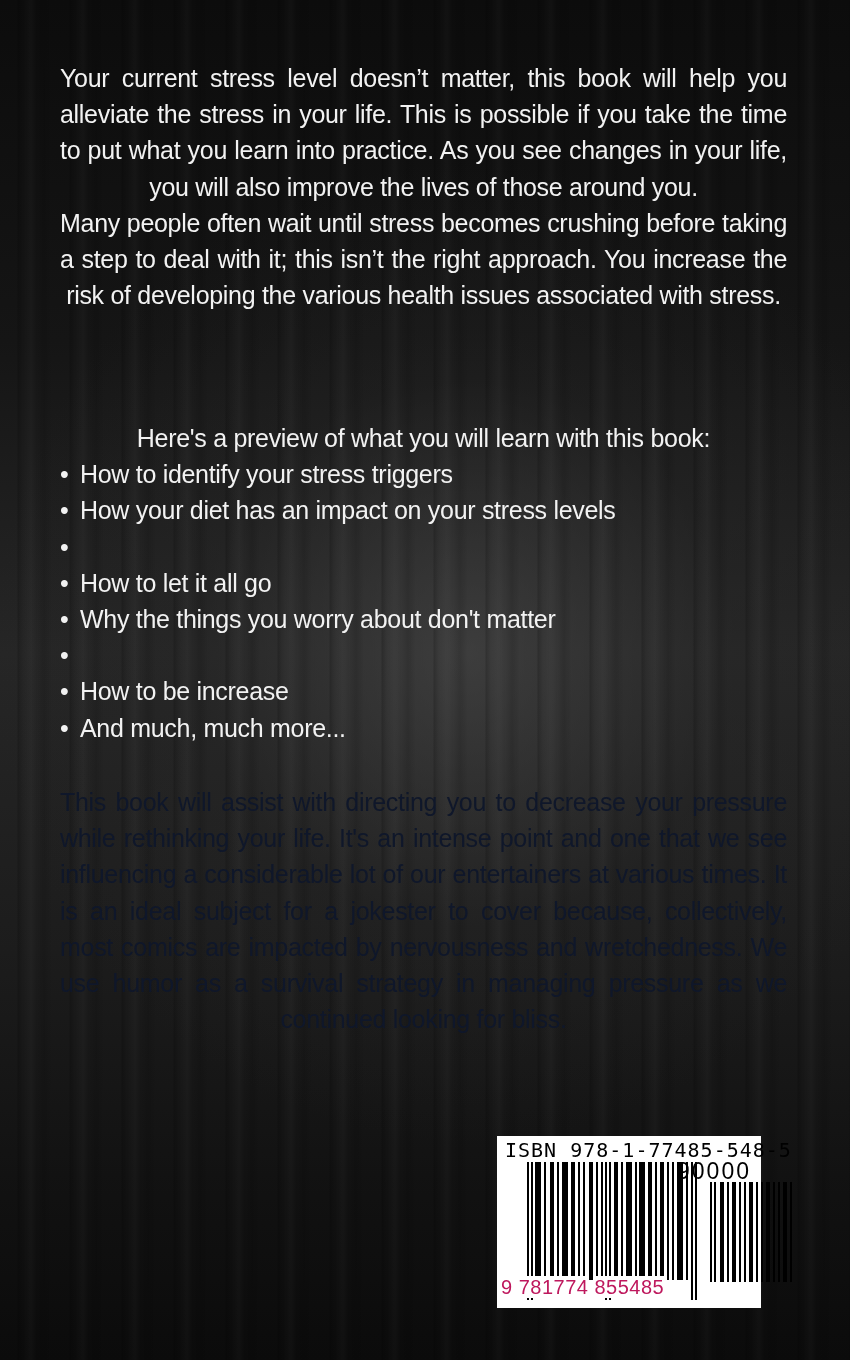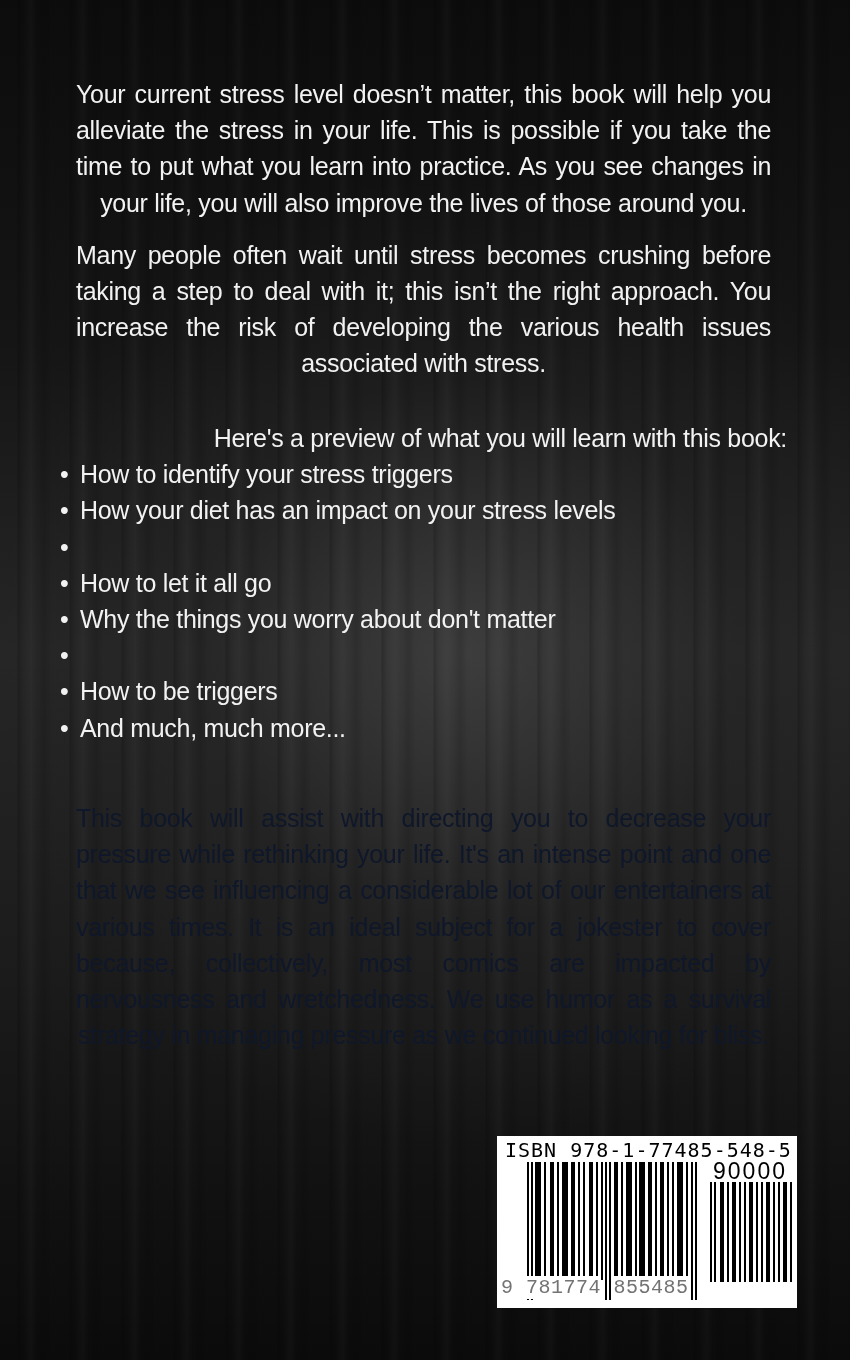--- a/index.html
+++ b/index.html
@@ -23,52 +23,52 @@
     }
     .content {
       position: absolute;
       left: 60px;
       width: 727px;
       color: #f2f2f2;
       font-size: 25px;
       line-height: 36.2px;
       letter-spacing: -0.3px;
     }
-    .p-just { text-align: justify; text-align-last: center; margin: 16px; }
+    .p-just { text-align: justify; text-align-last: center; margin: 0; }
     #intro { top: 60px; }
     #intro .p-just + .p-just { margin-top: 0; }
     #preview { top: 420px; }
-    #preview .lead { margin: 0; text-align: right; }
+    #preview .lead { margin: 0; text-align: center; }
     #preview ul { list-style: none; margin: 0; padding: 0; }
     #preview li { margin: 0; display: flex; }
     #preview li .bullet { width: 20px; flex: none; }
     #closing { top: 784px; color: #0f172a; }
     .barcode-box {
       position: absolute;
       left: 497px; top: 1136px;
-      width: 300px; height: 172px;
+      width: 264px; height: 172px;
       background: #ffffff;
     }
     .isbn-line {
       position: absolute; left: 8px; top: 2px;
       font-family: "DejaVu Sans Mono", monospace;
       font-size: 20px; color: #000; letter-spacing: 1px;
       white-space: nowrap;
     }
     .addon-code {
       position: absolute; right: 10px; top: 22px;
       font-family: Liberation Sans, sans-serif;
       font-size: 23px; color: #000; letter-spacing: 2px;
     }
     .bars-main { position: absolute; left: 30px; top: 26px; width: 170px; height: 138px; }
     .bars-addon { position: absolute; left: 213px; top: 46px; width: 84px; height: 100px; }
     .human-digits {
       position: absolute; left: 4px; top: 140px;
-      font-family: Liberation Mono, monospace;
-      font-size: 20px; color: #737373; background: transparent;
+      font-family: Liberation Sans, sans-serif;
+      font-size: 20px; color: #be185d; background: transparent;
       white-space: nowrap; letter-spacing: 0.5px;
     }
     .human-digits span { background: #fff; }
   </style>
 </head>
 <body>
 
 <div class="streaks"></div>
 
 <section class="content" id="intro">
@@ -96,21 +96,21 @@
       </li>
     <li>
         <span class="bullet">•</span>
         <span>Why the things you worry about don't matter</span>
       </li>
     <li>
         <span class="bullet">•</span>
       </li>
     <li>
         <span class="bullet">•</span>
-        <span>How to be triggers</span>
+        <span>How to be increase</span>
       </li>
     <li>
         <span class="bullet">•</span>
         <span>And much, much more...</span>
       </li>
   </ul>
 </section>
 
 <section class="content" id="closing">
   <p class="p-just">This book will assist with directing you to decrease your pressure while rethinking your life. It's an intense point and one that we see influencing a considerable lot of our entertainers at various times. It is an ideal subject for a jokester to cover because, collectively, most comics are impacted by nervousness and wretchedness. We use humor as a survival strategy in managing pressure as we continued looking for bliss.</p>

